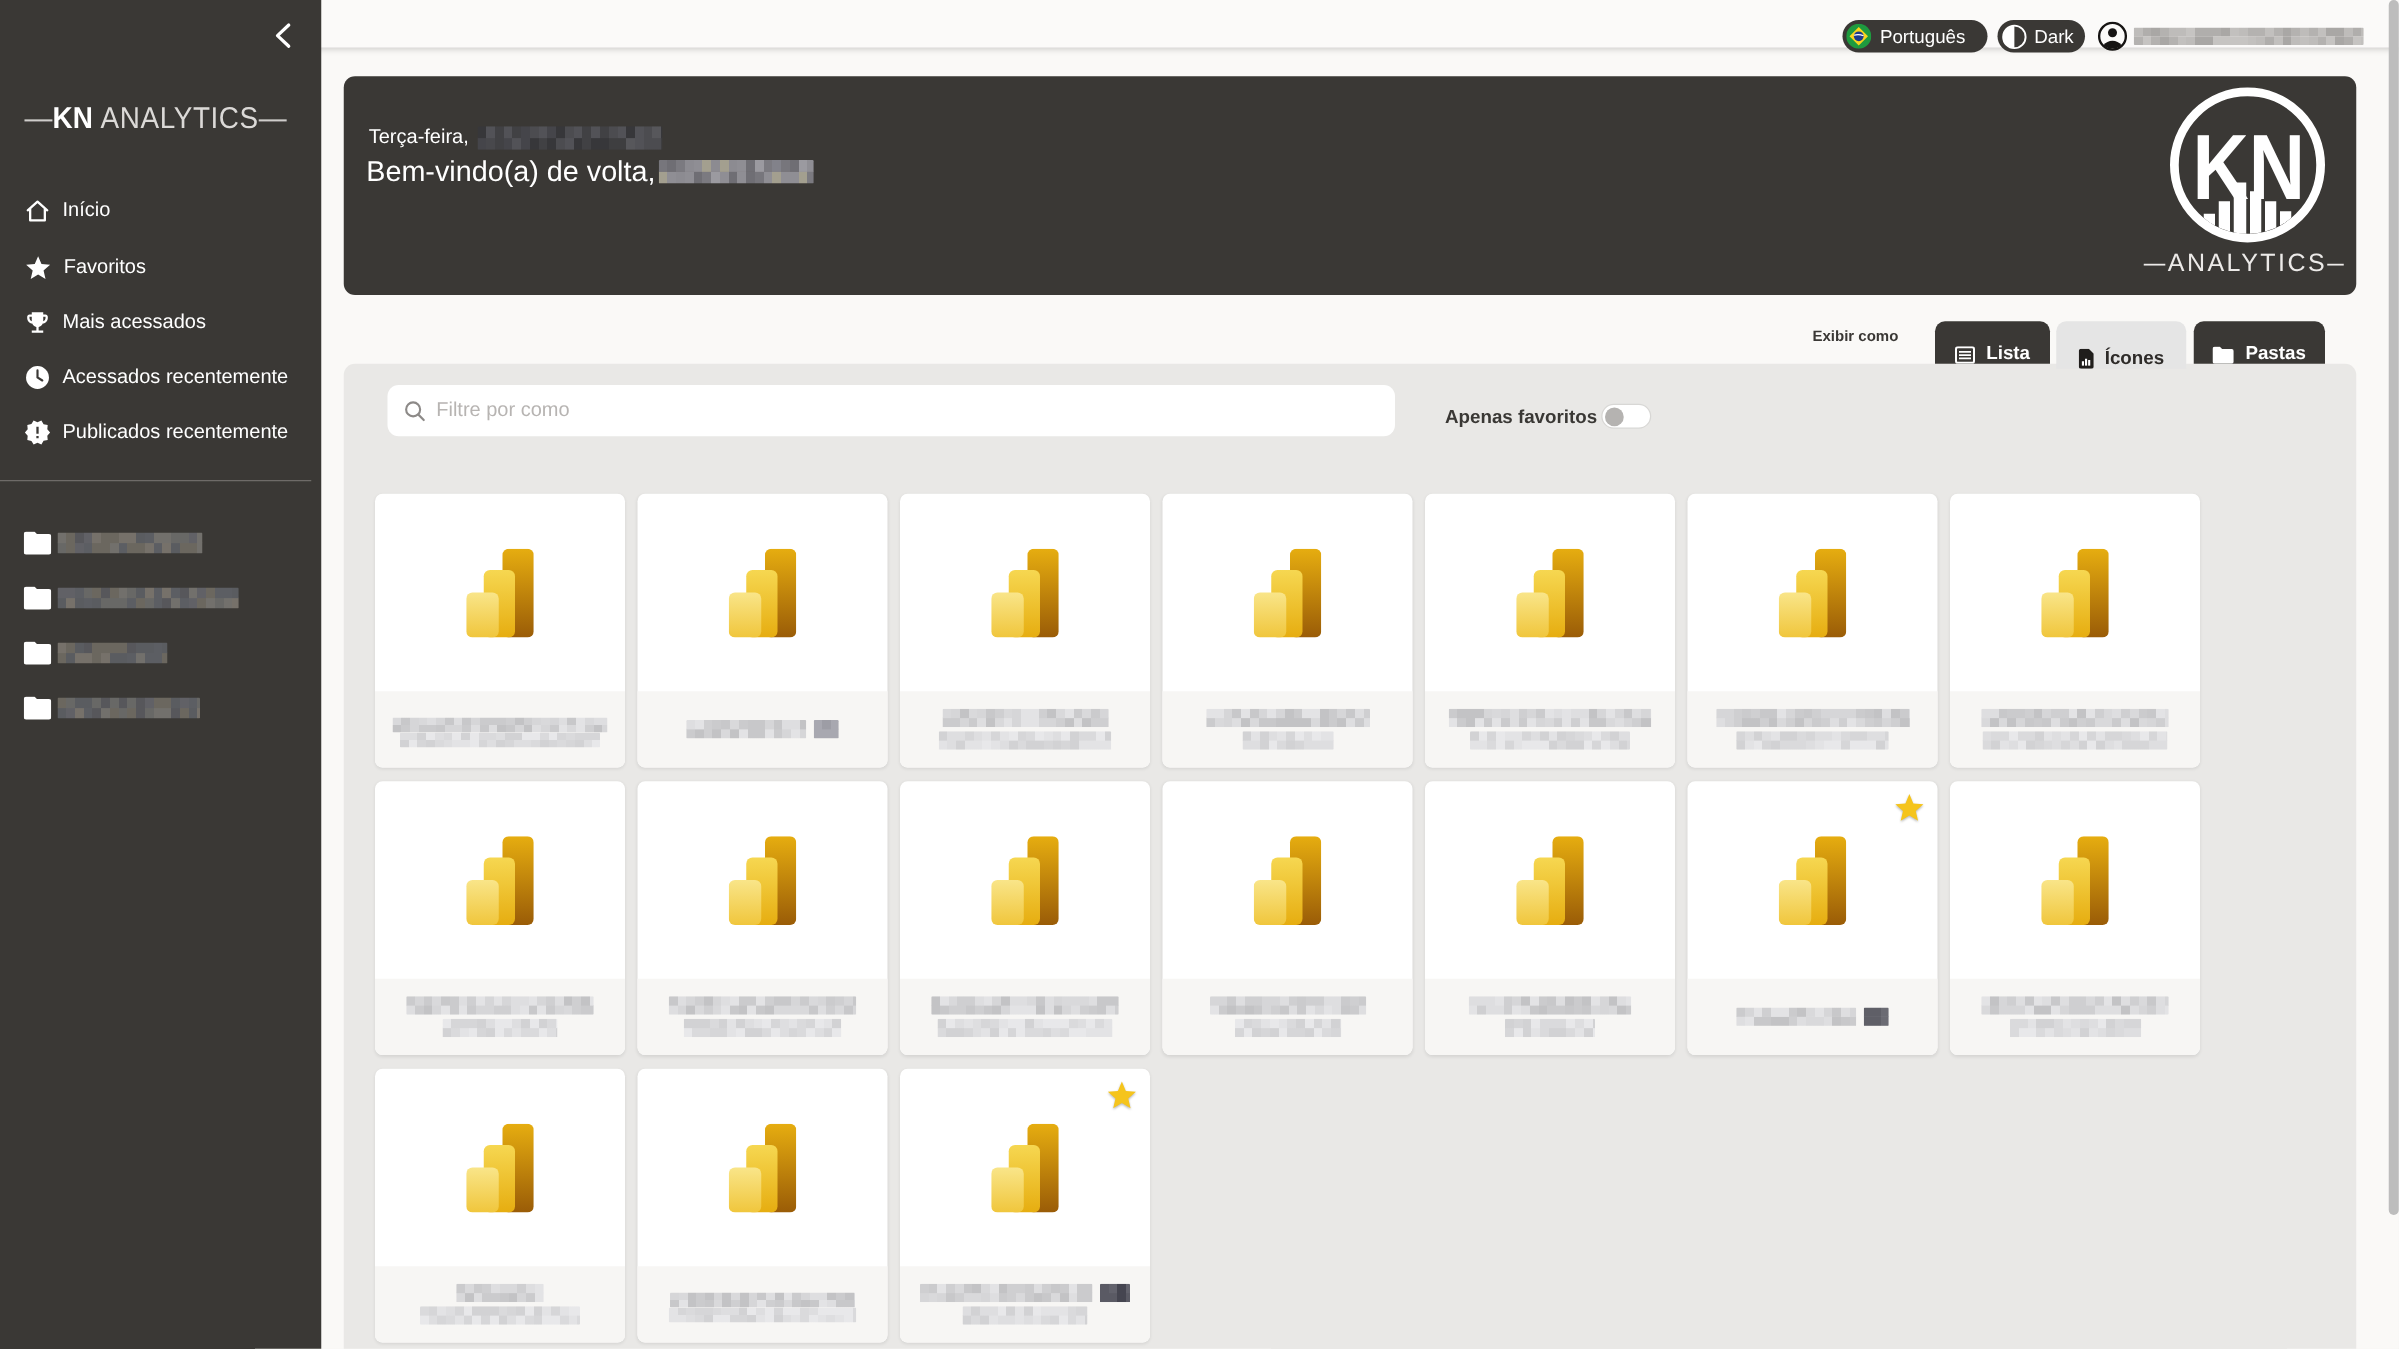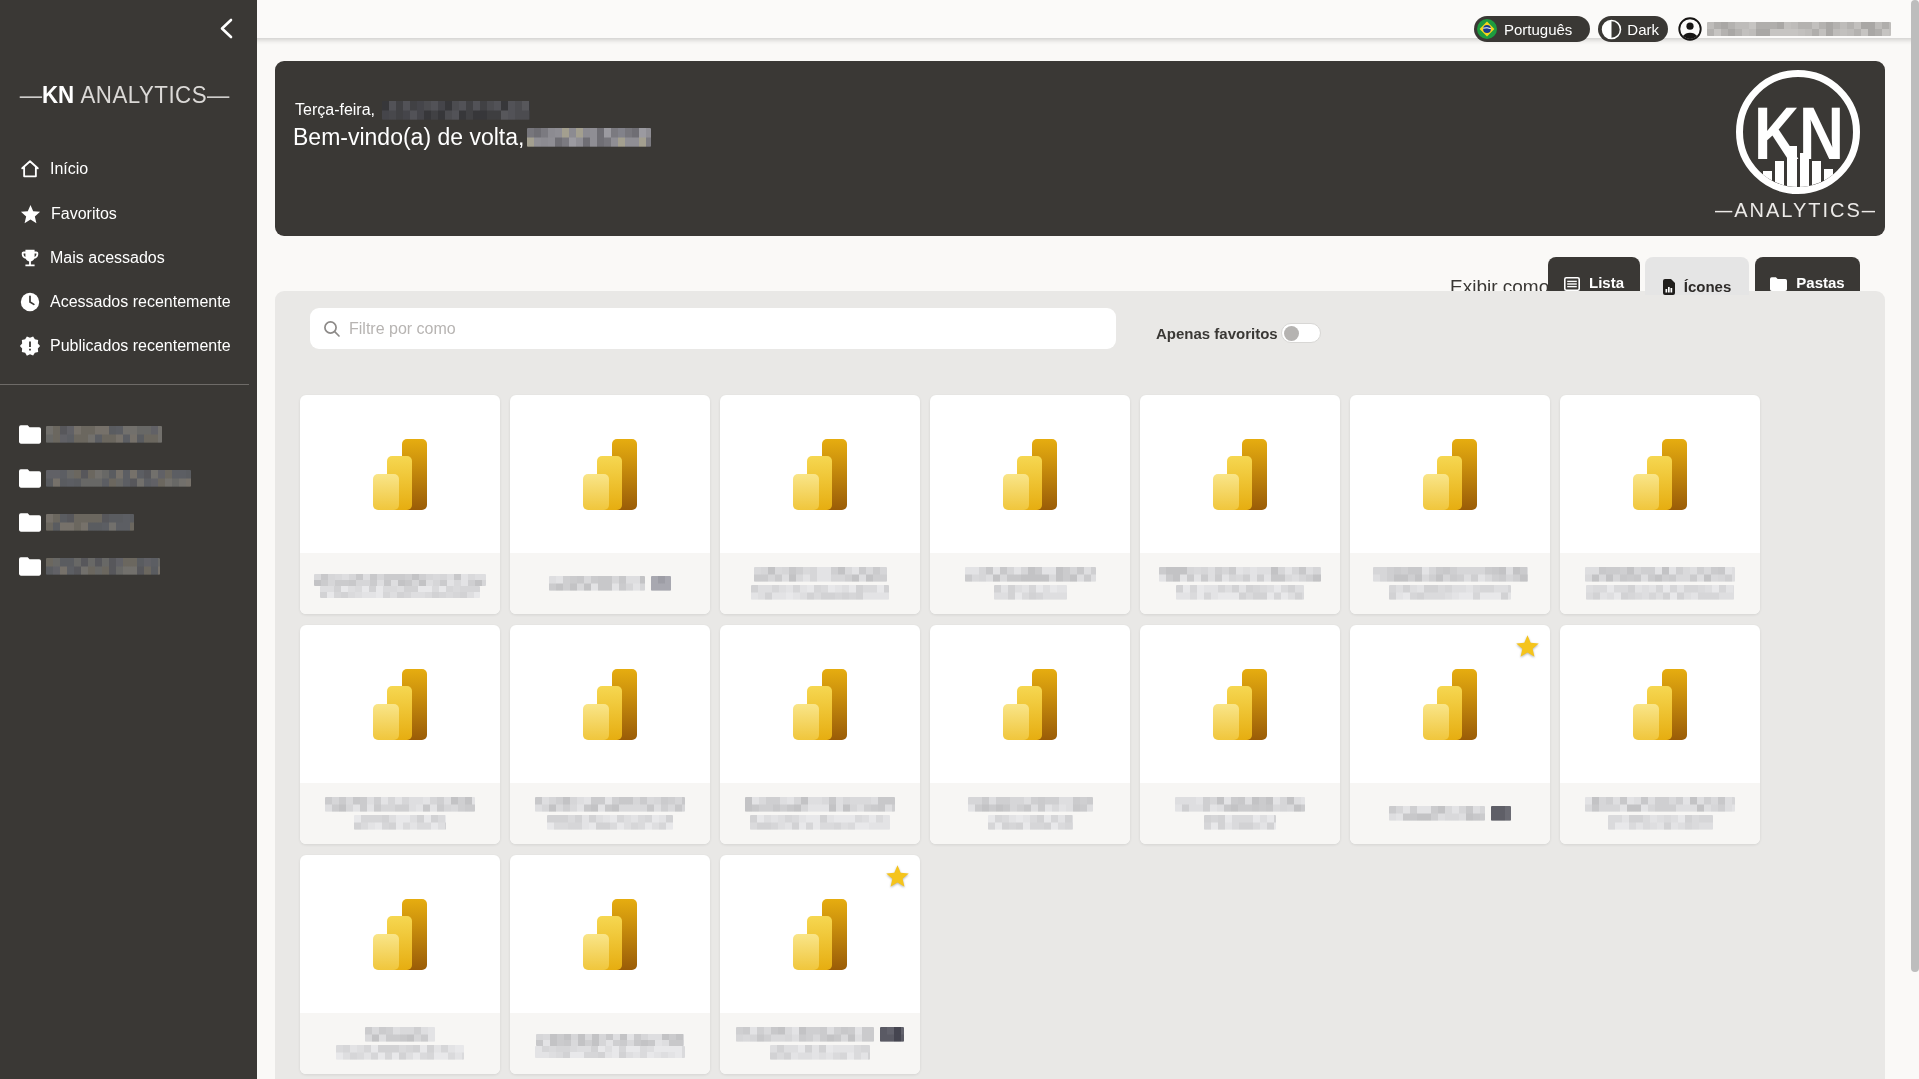--- a/index.html
+++ b/index.html
@@ -18,21 +18,21 @@
 .pill{height:26px;background:#3a3835;border-radius:14px;display:flex;align-items:center;color:#fff;font-size:15px;padding:0 18px 0 3px}
 .pill span{margin-left:7px}
 #hpanel{position:absolute;left:275px;top:61px;width:1610px;height:175px;background:#3a3835;border-radius:9px;z-index:2;color:#fff}
 #hdate{position:absolute;left:20px;top:40px;font-size:16px;display:flex;align-items:flex-start}
 #hwel{position:absolute;left:18px;top:63px;font-size:23px;font-weight:500;display:flex;align-items:center}
 #hpill{position:absolute;left:22px;top:119px;height:35px;background:rgba(255,255,255,.08);border-radius:18px;display:flex;align-items:center;font-size:15px;color:#dedcda}
 #hpill .num{font-size:19px;color:#fff;margin-left:6px}
 #hpill .cell{display:flex;align-items:center;padding:0 16px}
 #hpill .sep{width:1px;height:35px;background:#5c5956}
 #hlogo{position:absolute;right:10px;top:0px}
-#exibir{position:absolute;left:1450px;top:276px;font-size:19px;font-weight:400;color:#3a3835}
+#exibir{position:absolute;left:1450px;top:262px;font-size:12px;font-weight:700;color:#3a3835}
 .tab{position:absolute;top:257px;height:34px;border-radius:8px 8px 0 0;display:flex;align-items:flex-end;justify-content:center;font-size:15px;font-weight:700;z-index:1}
 .tabdark{background:#3a3835;color:#fff}
 .tablight{background:#e5e5e5;color:#2e2b29;height:38px}
 .tab svg{margin-right:9px}
 #gpanel{position:absolute;left:275px;top:291px;width:1610px;height:788px;background:#e9e8e6;border-radius:9px 9px 0 0;z-index:0}
 #search{position:absolute;left:310px;top:308px;width:806px;height:41px;background:#fff;border-radius:9px;display:flex;align-items:center;z-index:1}
 #search svg{margin-left:13px}
 #search .ph{color:#b7b4b2;font-size:16px;margin-left:8px}
 #apfav{position:absolute;left:1156px;top:325px;font-size:15px;font-weight:700;color:#3a3835;z-index:1}
 #toggle{position:absolute;left:1281px;top:323px;width:40px;height:20px;background:#fff;border-radius:10px;border:1px solid #d8d7d5;z-index:1}

